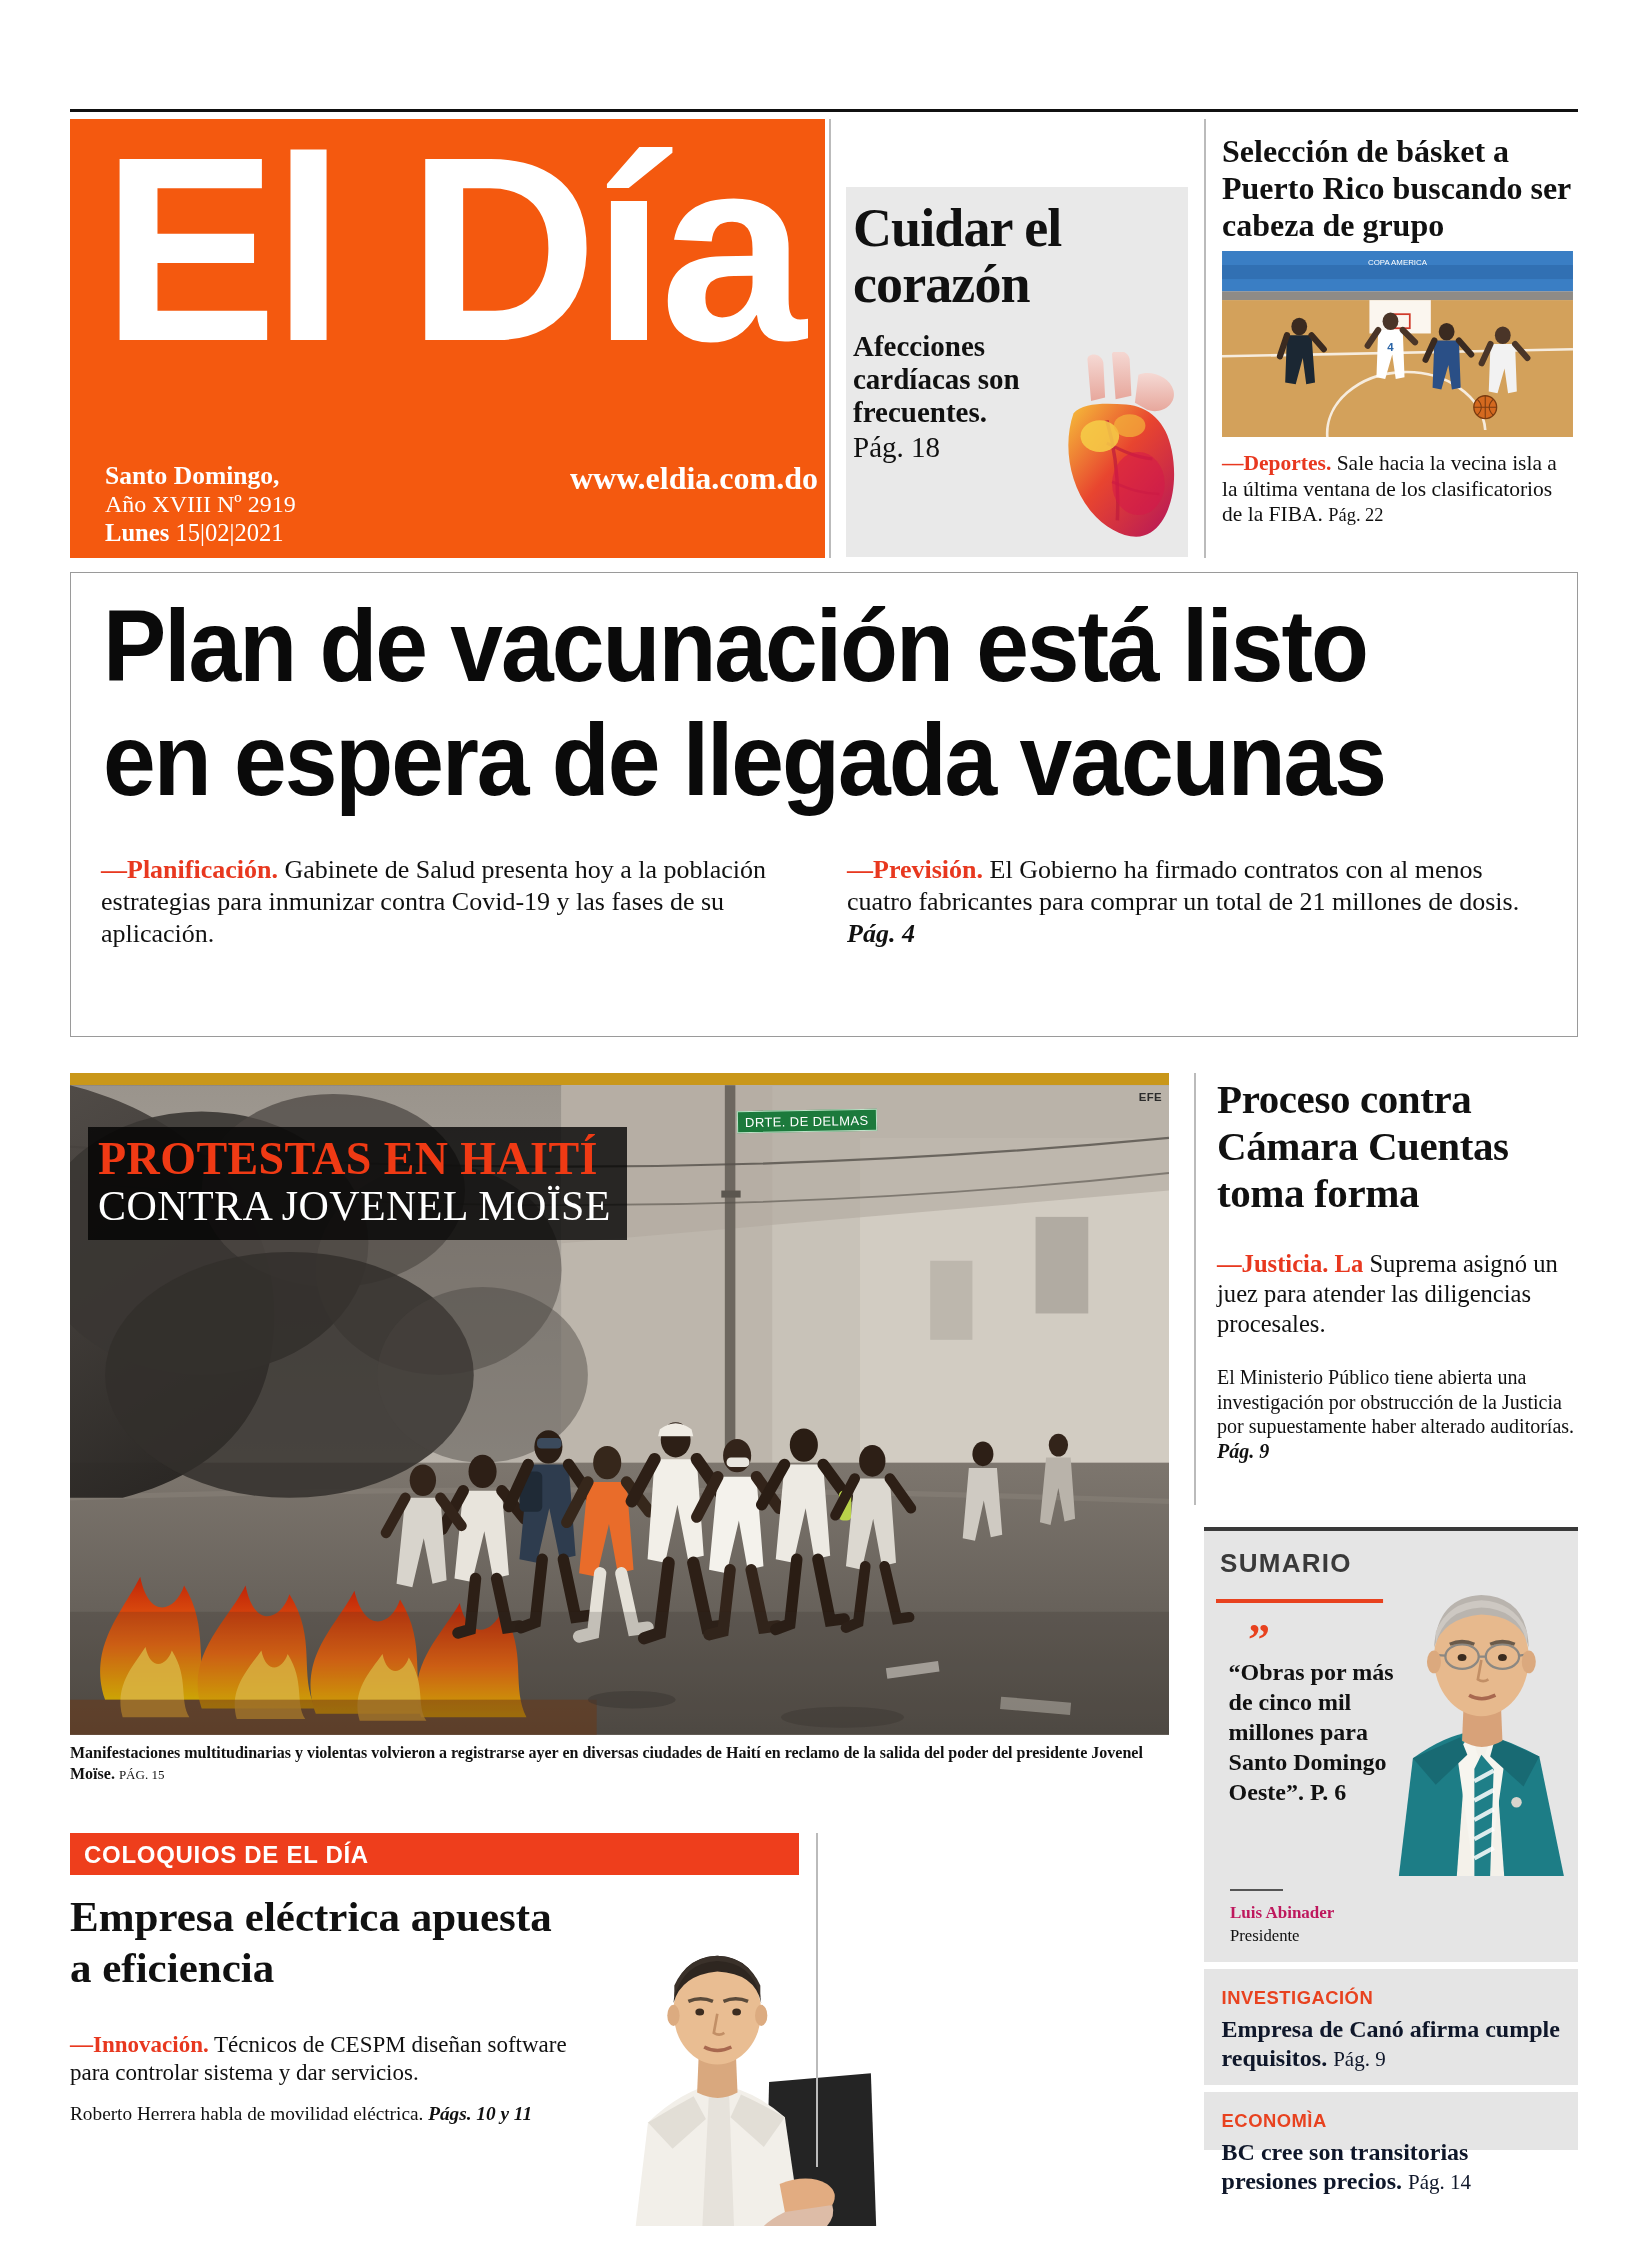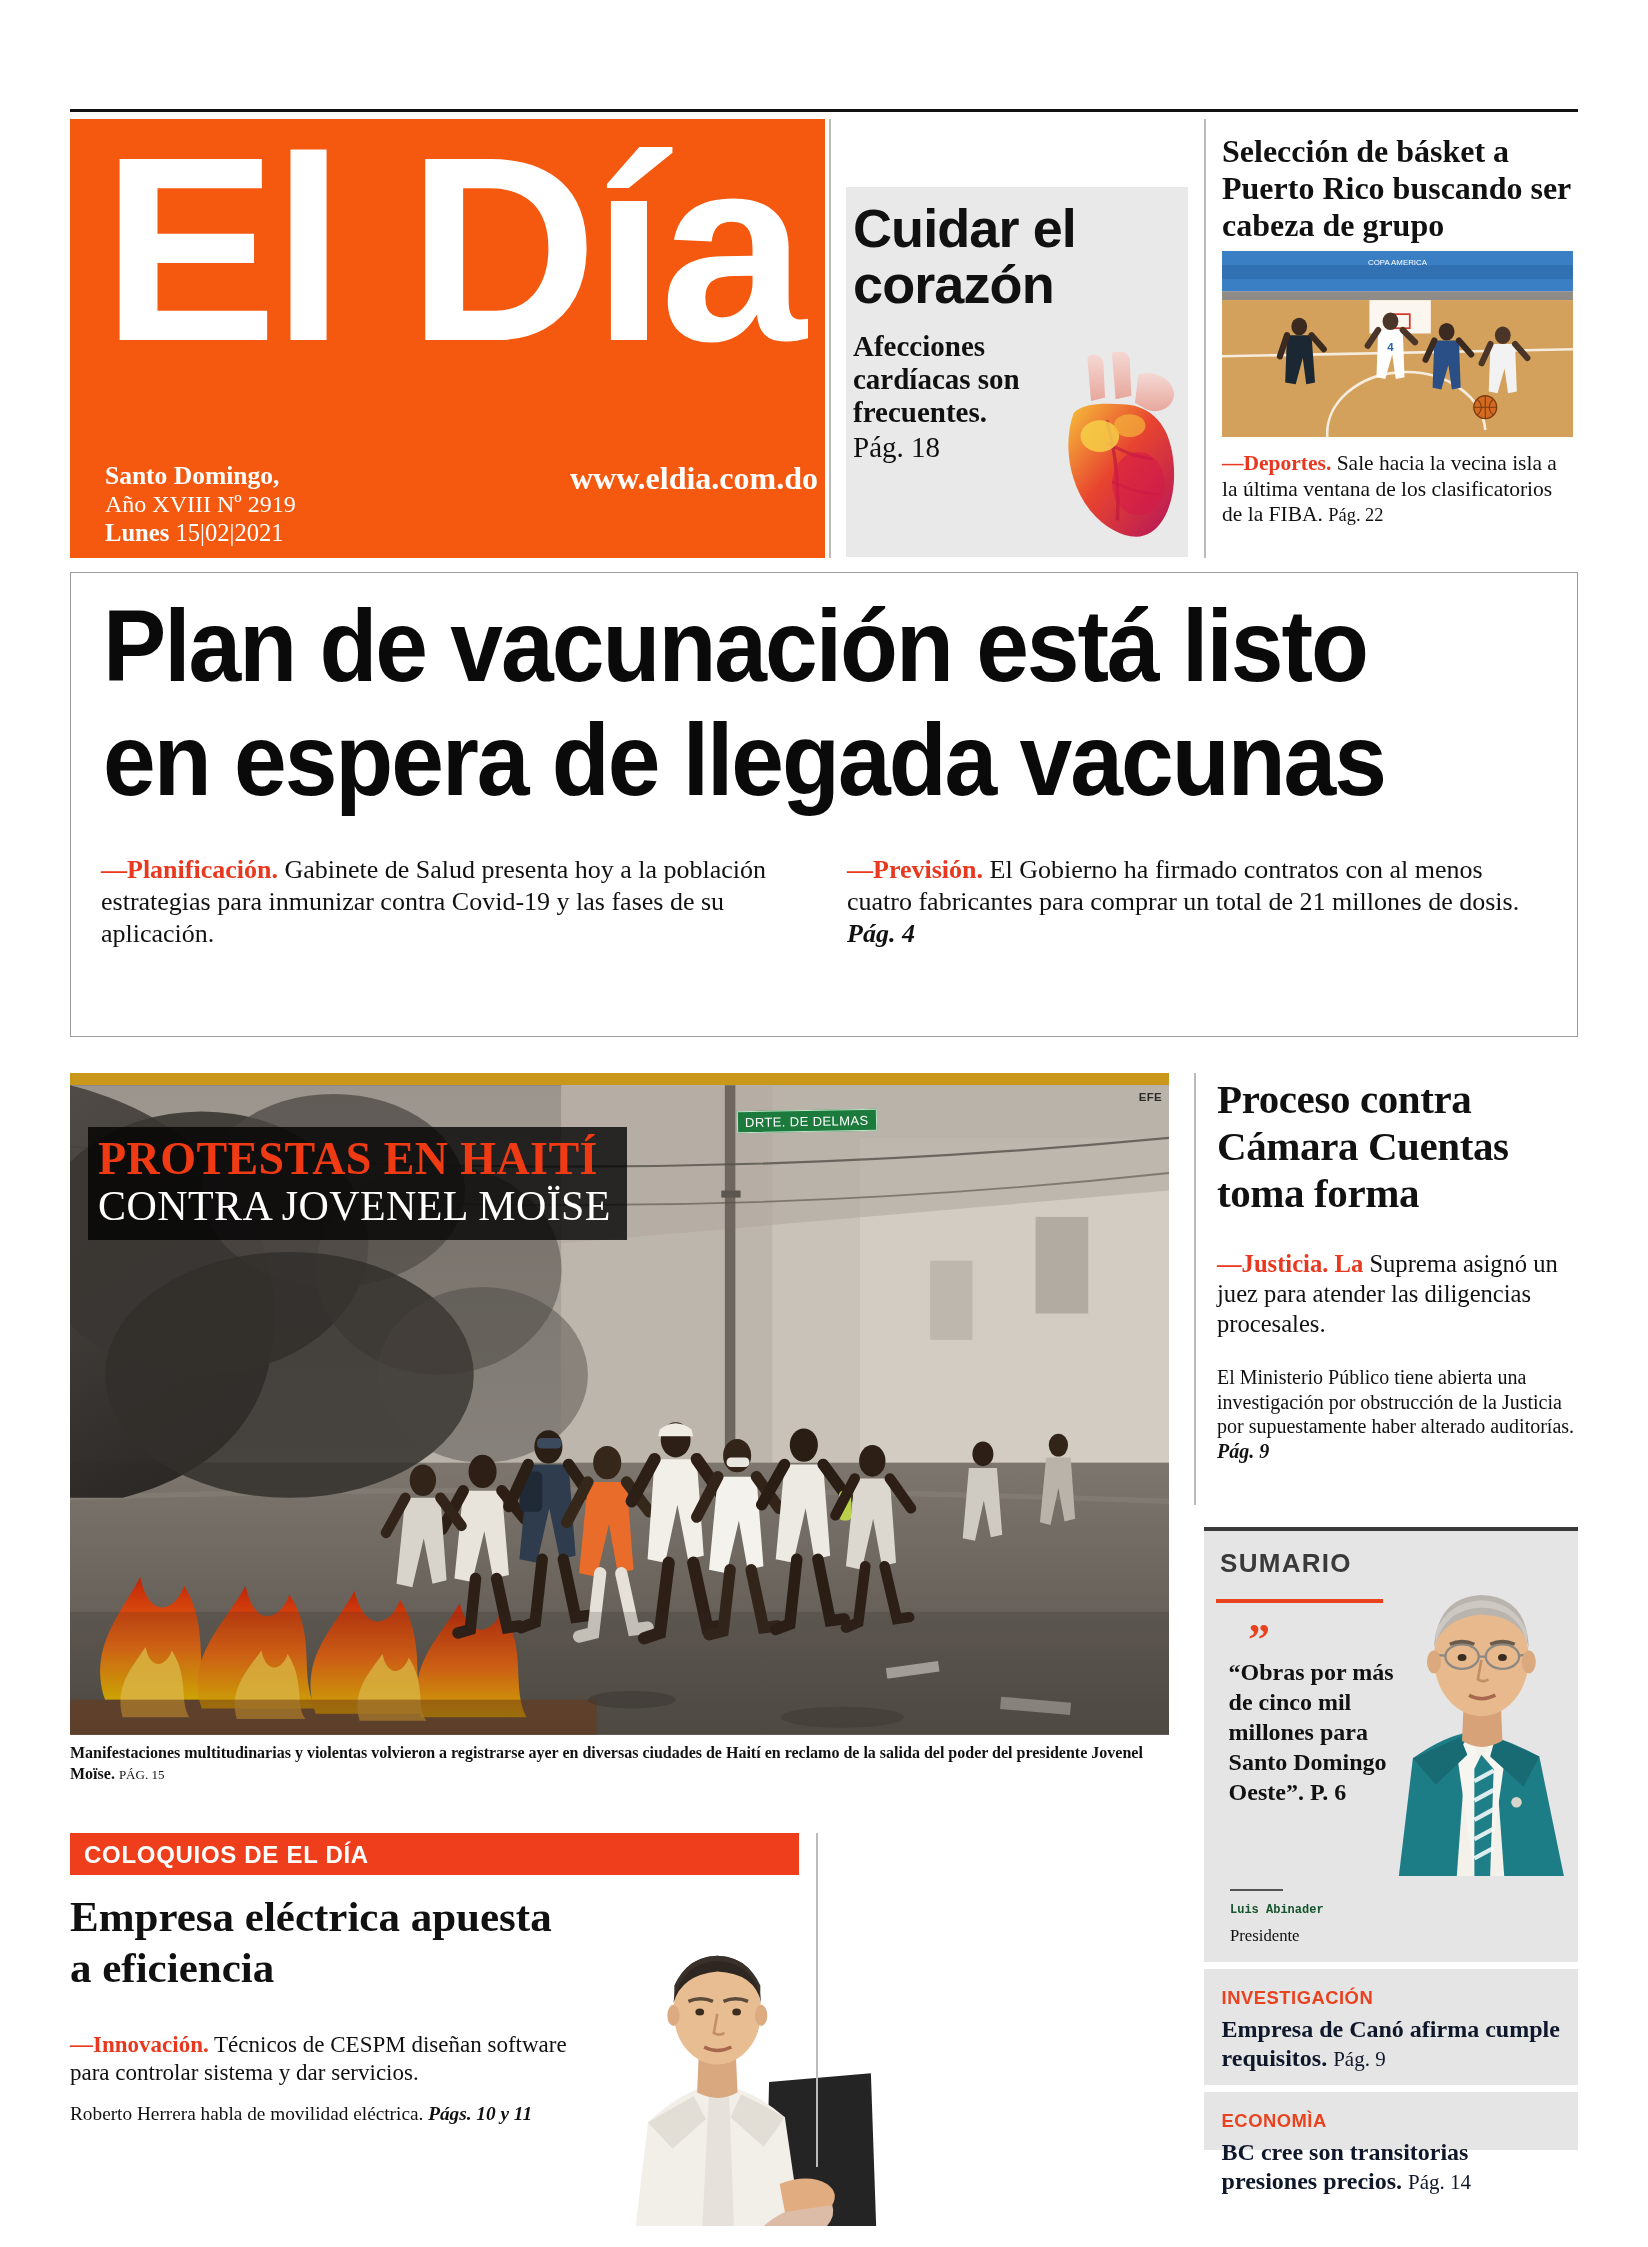--- a/index.html
+++ b/index.html
@@ -133,21 +133,21 @@
   .promo-bg {
     position: absolute;
     left: 0; top: 68px;
     width: 342px; height: 370px;
     background: #e9e9e9;
   }
   .promo-title {
     position: absolute;
     left: 7px; top: 81px;
     width: 334px;
-    font-family: Liberation Sans, sans-serif;
+    font-family: Liberation Serif, serif;
     font-weight: bold;
     font-size: 54px;
     line-height: 56px;
     letter-spacing: -0.9px;
     color: #111;
   }
   .promo-deck {
     position: absolute;
     left: 7px; top: 211px;
     width: 219px;
@@ -407,24 +407,24 @@
   }
   .quote-divider {
     position: absolute;
     left: 26px; top: 362px;
     width: 53px; height: 1.8px;
     background: #555;
   }
   .quote-author {
     position: absolute;
     left: 26px; top: 376px;
-    font-family: Liberation Mono, monospace;
-    font-weight: bold;
-    font-size: 12px;
-    color: #14532d;
+    font-family: Liberation Serif, serif;
+    font-weight: bold;
+    font-size: 17px;
+    color: #be185d;
   }
   .quote-role {
     position: absolute;
     left: 26px; top: 399px;
     font-family: "Liberation Serif", serif;
     font-size: 16.7px;
     color: #111;
   }
   .abinader-photo {
     position: absolute;

